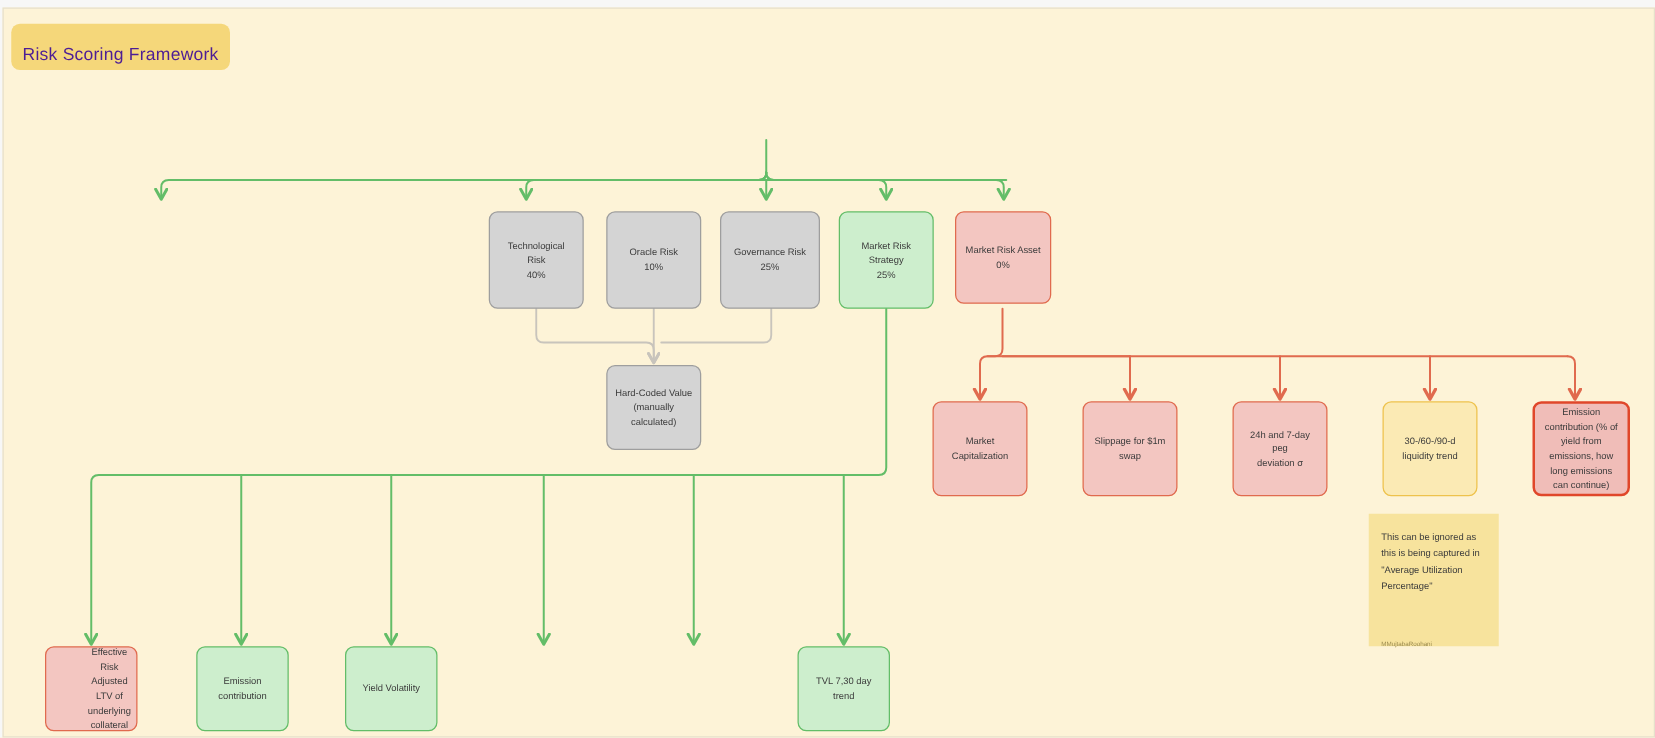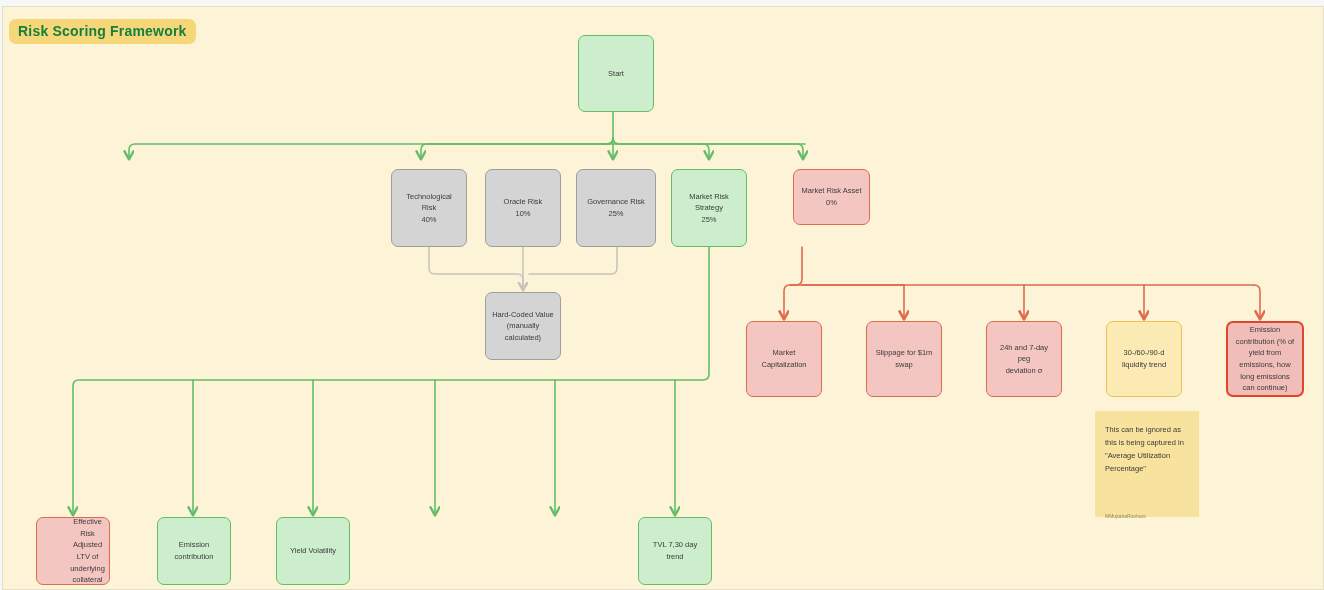--- a/index.html
+++ b/index.html
@@ -12,22 +12,22 @@
     position:absolute;left:2px;top:6px;
     width:1320px;height:582px;
     background:#fdf3d7;
     border:1px solid #e6e0cb;
     overflow:hidden;
   }
   #title-badge{
     position:absolute;left:6px;top:12px;
     background:#f5d77a;
     border-radius:7px;
-    padding:4px 9px 5px 9px;
-    font-size:14px;font-weight:bold;color:#15803d;
+    padding:16px 9px 5px 9px;
+    font-size:14px;font-weight:normal;color:#4c1d95;
     letter-spacing:.2px;
     white-space:nowrap;
     z-index:5;
   }
   svg.edges{position:absolute;left:0;top:0;width:1320px;height:582px;}
   .node{
     position:absolute;
     box-sizing:border-box;
     display:flex;align-items:center;justify-content:center;
     text-align:center;
@@ -113,23 +113,20 @@
       <path d="M799,240 L799,272 Q799,278 793,278 L787,278 Q781,278 781,284 L781,312" marker-end="url(#ar)"></path>
       <path d="M799,278 L1251,278"></path>
       <path d="M901,278 L901,312" marker-end="url(#ar)"></path>
       <path d="M1021,278 L1021,312" marker-end="url(#ar)"></path>
       <path d="M1141,278 L1141,312" marker-end="url(#ar)"></path>
       <path d="M1251,278 Q1257,278 1257,284 L1257,312" marker-end="url(#ar)"></path>
       <path d="M787,278 L901,278"></path>
     </g>
   </svg>
 
-  <div class="node n-green" style="left:575px;top:28px;width:76px;height:77px;">
-    <span>Start</span>
-  </div>
 
   <div class="node n-gray" style="left:388px;top:162px;width:76px;height:78px;">
     <div>
       <span>Technological Risk</span>
       <span>40%</span>
     </div>
   </div>
 
   <div class="node n-gray" style="left:482px;top:162px;width:76px;height:78px;">
     <div>
@@ -146,21 +143,21 @@
   </div>
 
   <div class="node n-green" style="left:668px;top:162px;width:76px;height:78px;">
     <div>
       <span>Market Risk</span>
       <span>Strategy</span>
       <span>25%</span>
     </div>
   </div>
 
-  <div class="node n-red" style="left:761px;top:162px;width:77px;height:56px;margin-left:29px;">
+  <div class="node n-red" style="left:761px;top:162px;width:77px;height:74px;">
     <div>
       <span>Market Risk Asset</span>
       <span>0%</span>
     </div>
   </div>
 
   <div class="node n-gray" style="left:482px;top:285px;width:76px;height:68px;">
     <div>
       <span>Hard-Coded Value</span>
       <span>(manually</span>

